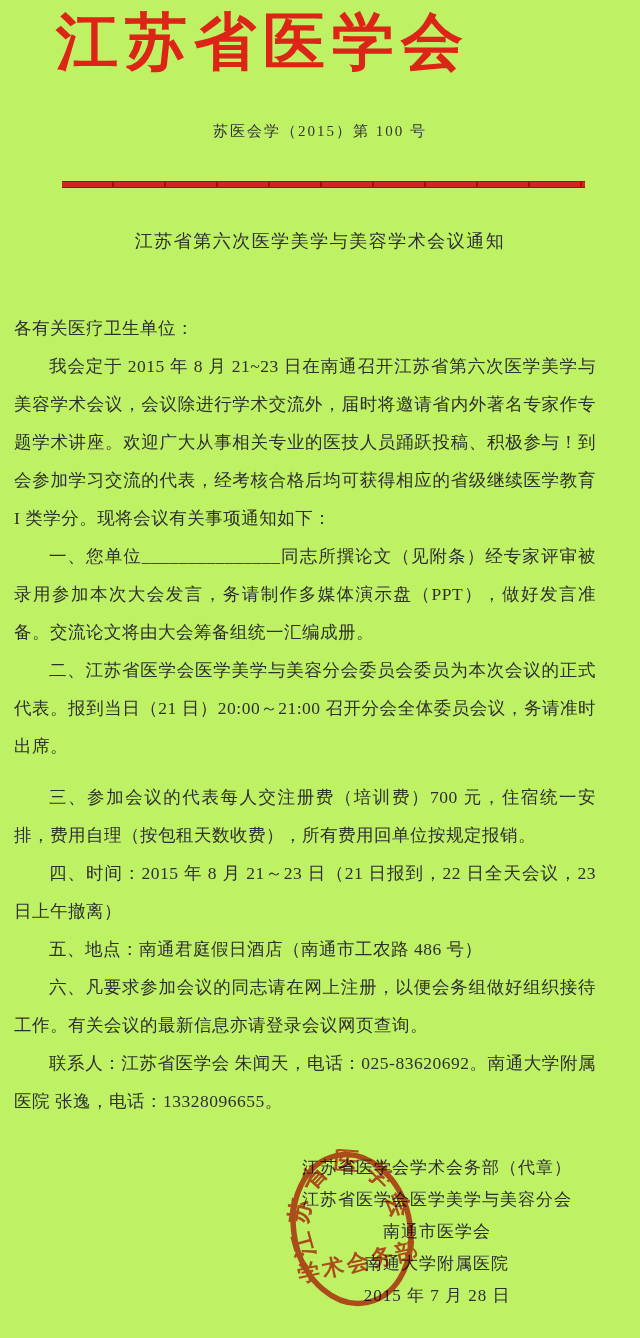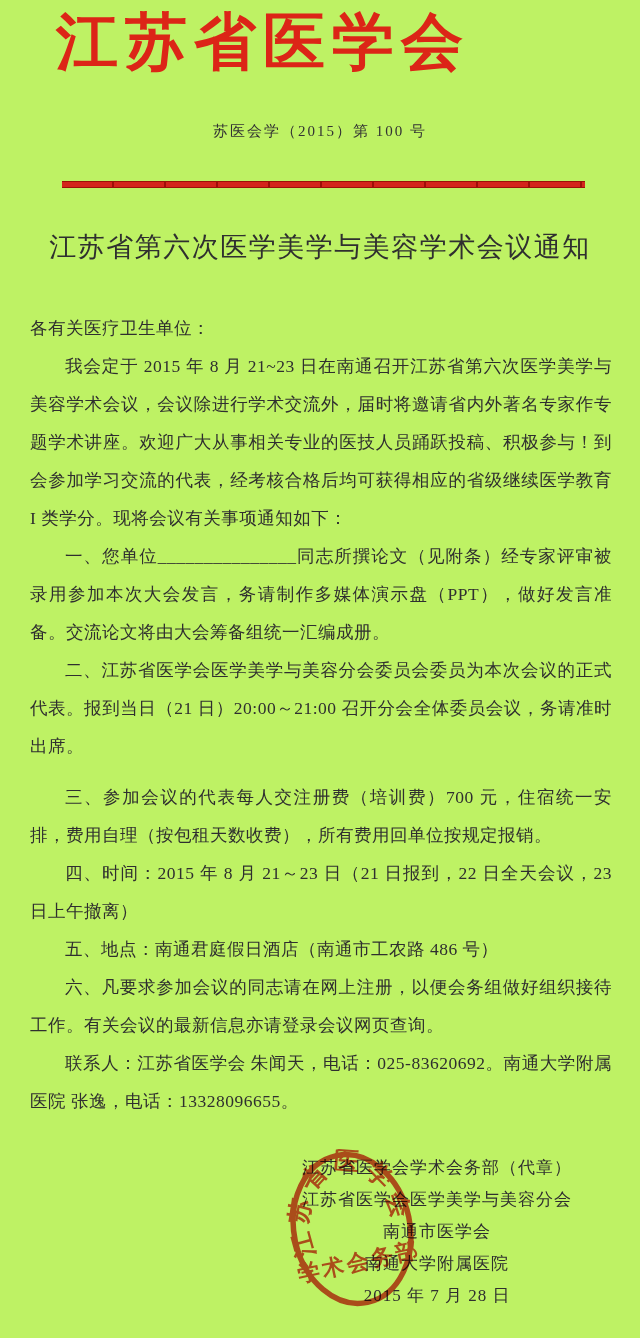--- a/index.html
+++ b/index.html
@@ -41,28 +41,28 @@
     width:523px; height:5px;
     background:repeating-linear-gradient(90deg,#d3261b 0 50px,#9e1009 50px 52px);
     border-top:1px solid #9e1009;
     border-bottom:1px solid #9e1009;
   }
   .doc-title{
     position:absolute;
     left:0; top:229px;
     width:100%;
     text-align:center;
-    font-size:27px;
+    font-size:18px;
     color:#2f2f2f;
     letter-spacing:1.5px;
     font-family:Liberation Serif, serif;
   }
   .body-text{
     position:absolute;
-    left:30px; top:309px;
+    left:14px; top:309px;
     width:582px;
     font-size:17.5px;
     line-height:38px;
     color:#2f2f2f;
     text-align:justify;
     letter-spacing:0.5px;
   }
   .body-text p{margin:0;text-indent:2em;}
   .body-text p.salutation{text-indent:0;}
   .body-text p.gap-before{margin-top:13px;}

